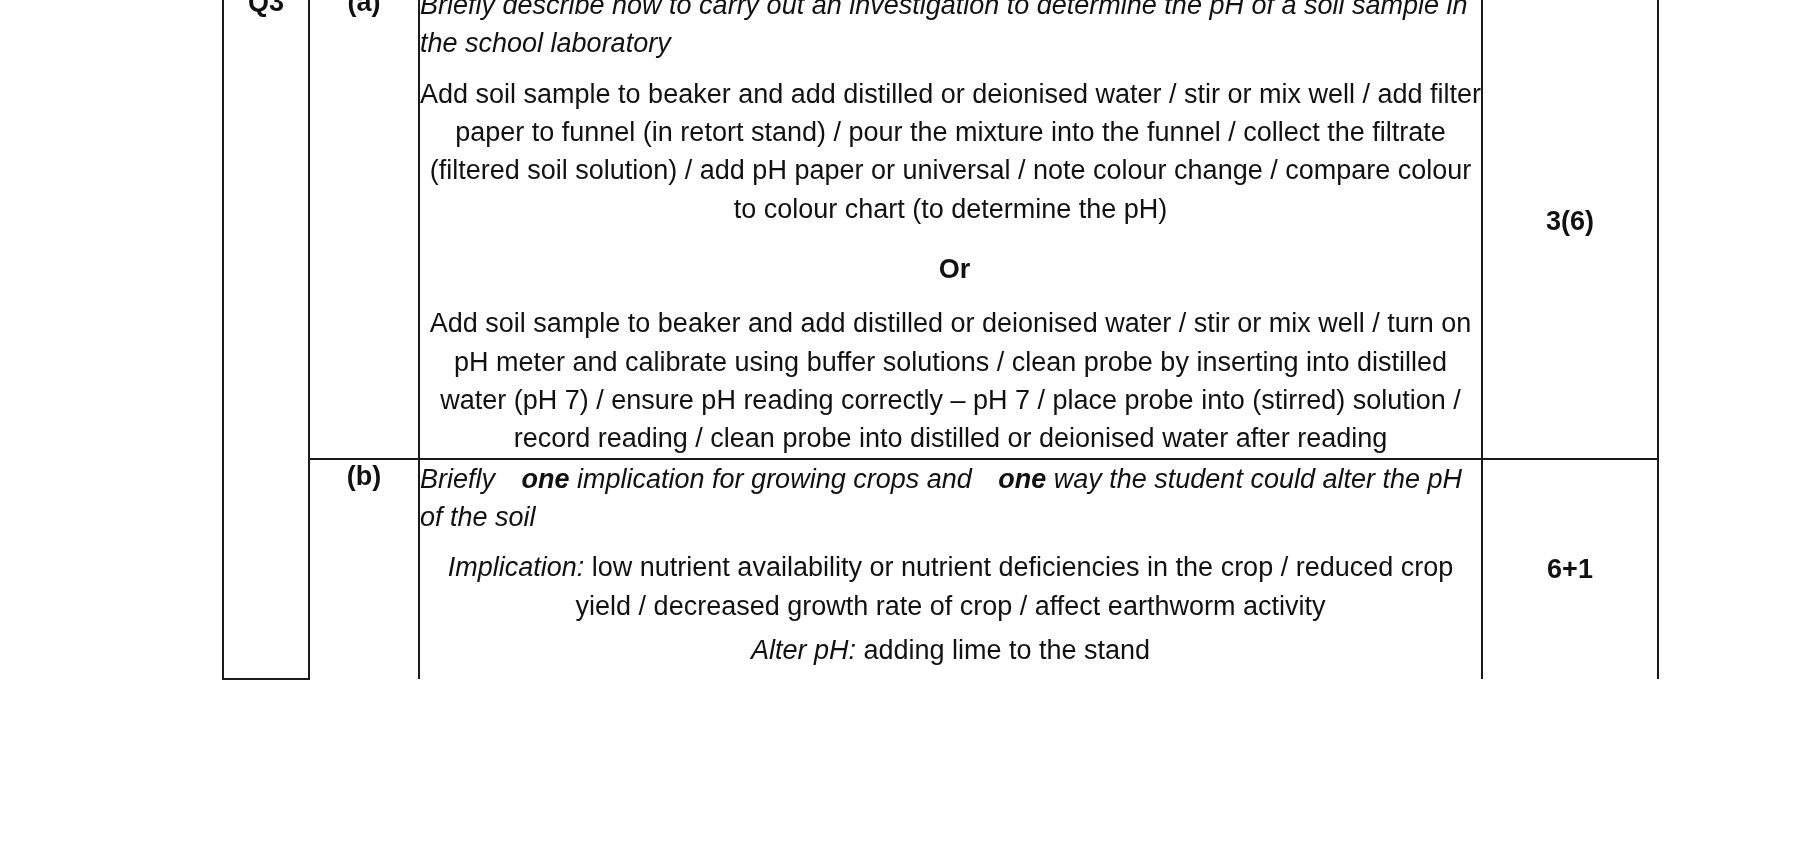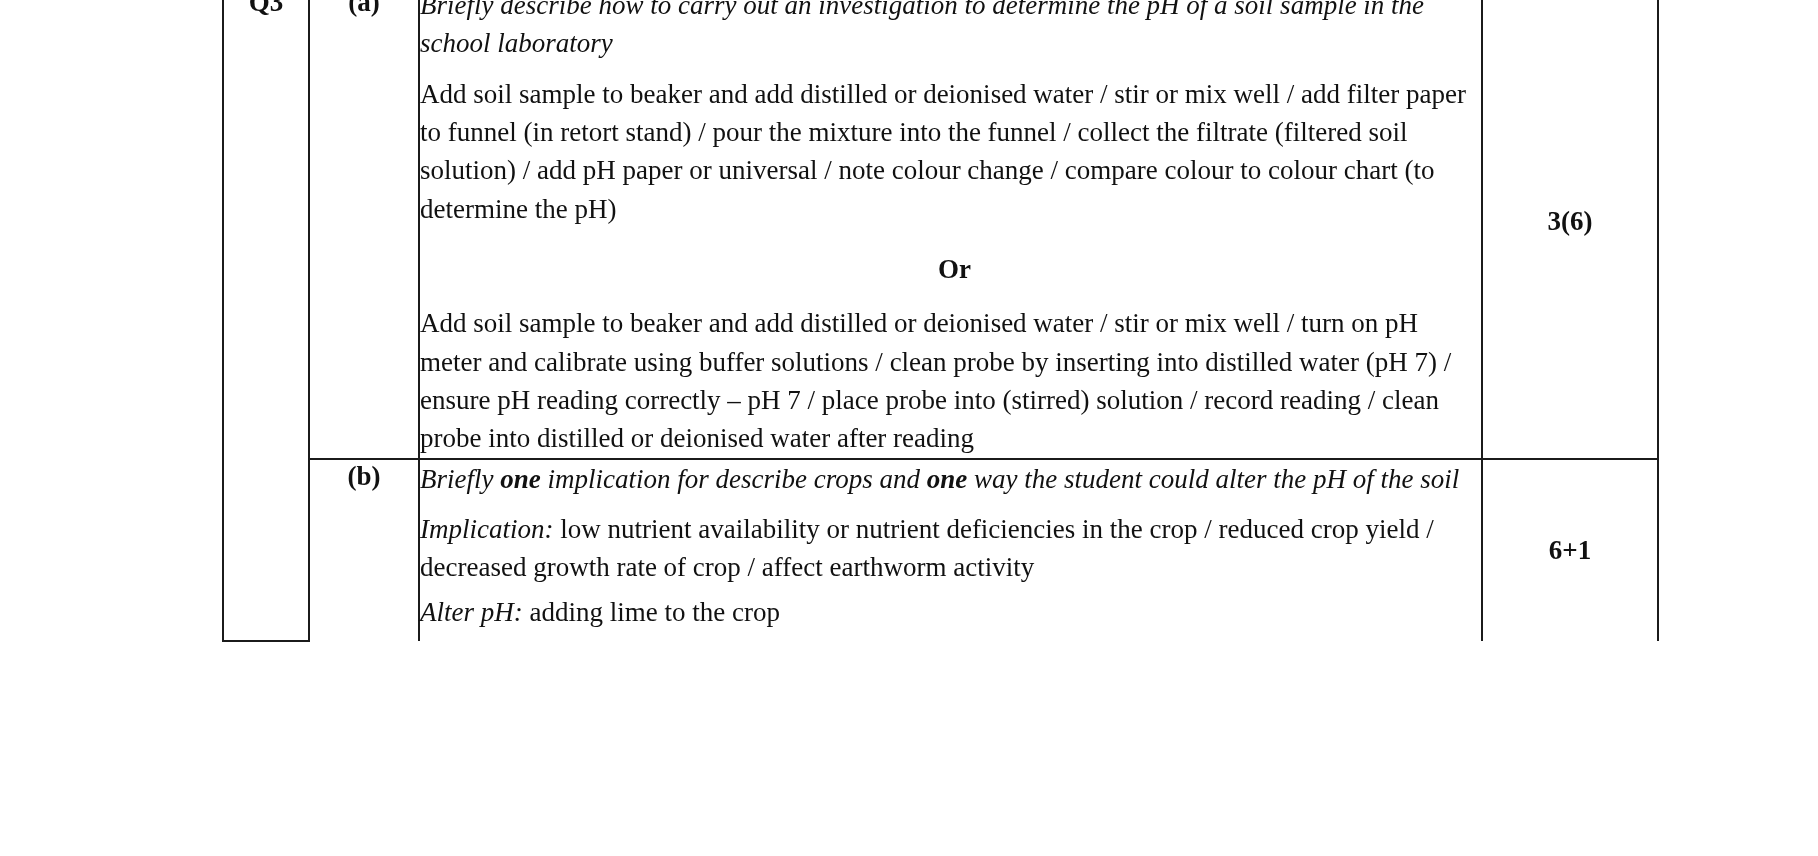--- a/index.html
+++ b/index.html
@@ -13,21 +13,20 @@
     font-family: "Liberation Sans", sans-serif;
     color: #111111;
     overflow: hidden;
   }
 
   .page {
     position: relative;
     width: 1818px;
     height: 856px;
     box-sizing: border-box;
-    font-family: Liberation Serif, serif;
   }
 
   
   table.ms {
     position: absolute;
     left: 222px;
     top: -14px;
     border-collapse: collapse;
     table-layout: fixed;
     width: 1435px;
@@ -71,24 +70,25 @@
     text-align: center;
     vertical-align: middle;
     padding: 0;
   }
   .cell-marks.mid { vertical-align: middle; }
 
   .q-stem {
     font-style: italic;
     margin: 0 0 12px 0;
   }
-  .q-stem b { font-style: italic; font-weight: bold; }
+  .q-stem b { font-style: italic; font-weight: bold; margin-left: 19px; }
 
   .ans {
     margin: 0 0 6px 0;
+    text-align: center;
   }
   .ans.tight { margin-bottom: 0; }
 
   .or-line {
     text-align: center;
     font-weight: bold;
     margin: 22px 0 16px 0;
     padding-right: 40px;
     padding-left: 48px;
   }
@@ -129,23 +129,23 @@
         <td class="cell-marks no-top mid">
           <span>3(6)</span>
         </td>
       </tr>
 
       <tr>
         <td class="cell-part no-bottom">
           <span>(b)</span>
         </td>
         <td class="cell-body no-bottom">
-          <p class="q-stem"><span>Briefly </span><b>one</b><span> implication for describe crops and </span><b>one</b><span> way the student could alter the pH of the soil</span></p>
+          <p class="q-stem"><span>Briefly </span><b>one</b><span> implication for growing crops and </span><b>one</b><span> way the student could alter the pH of the soil</span></p>
           <p class="ans"><span class="lbl">Implication:</span><span> low nutrient availability or nutrient deficiencies in the crop / reduced crop yield / decreased growth rate of crop / affect earthworm activity</span></p>
-          <p class="ans tight"><span class="lbl">Alter pH:</span><span> adding lime to the crop</span></p>
+          <p class="ans tight"><span class="lbl">Alter pH:</span><span> adding lime to the stand</span></p>
           <div class="spacer-b"></div>
         </td>
         <td class="cell-marks no-bottom mid">
           <span>6+1</span>
         </td>
       </tr>
     </tbody>
   </table>
 
 </div>

